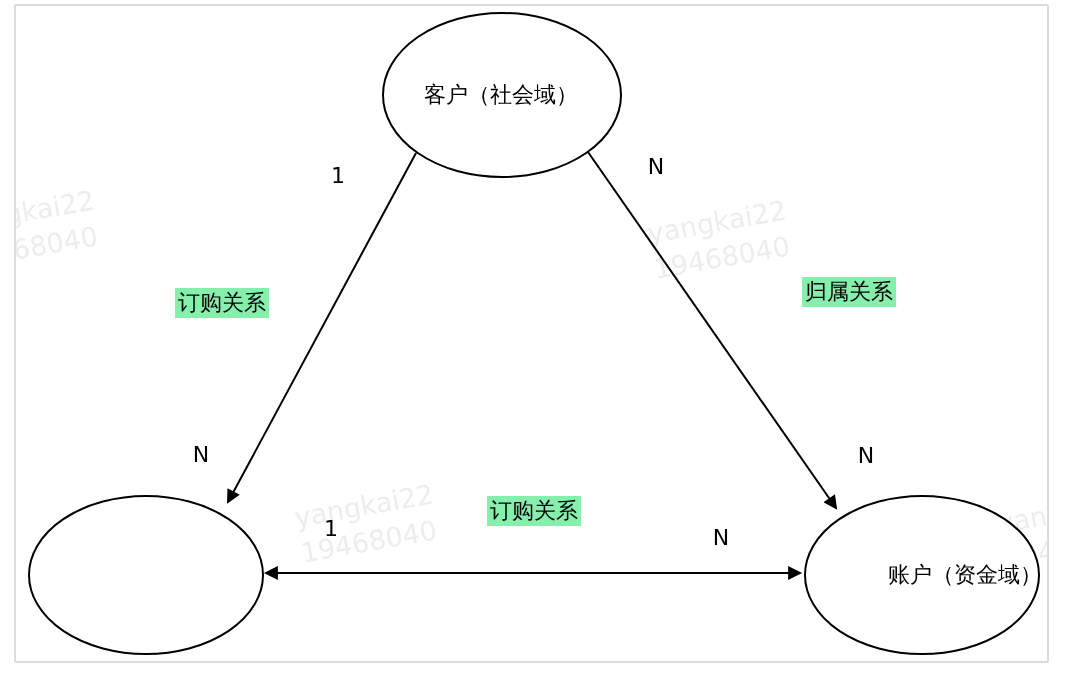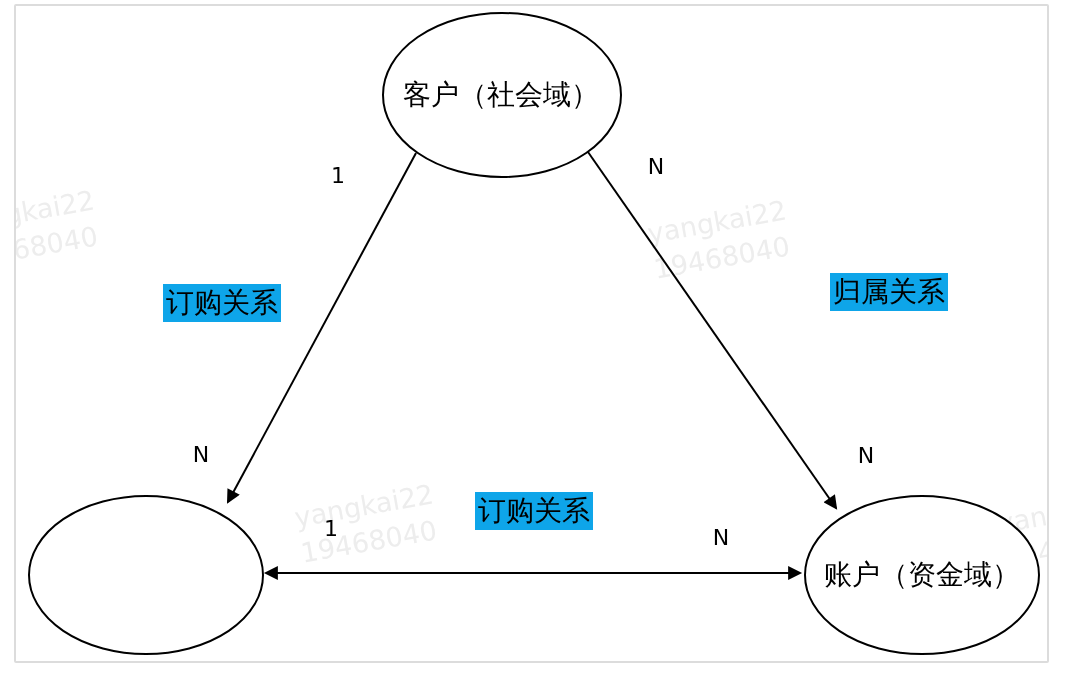--- a/index.html
+++ b/index.html
@@ -50,26 +50,26 @@
     position: absolute;
     left: 0;
     top: 0;
     z-index: 1;
   }
   .label {
     position: absolute;
     transform: translate(-50%, -50%);
     white-space: nowrap;
     color: #000000;
-    font-size: 28px;
+    font-size: 22px;
     z-index: 2;
     text-align: center;
   }
   .edge-label {
-    background: #0ea5e9;
+    background: #86efac;
     padding: 0 3px;
   }
   .cardinality {
     font-size: 22px;
   }
 </style>
 </head>
 <body>
 
 <div class="stage">
@@ -105,24 +105,24 @@
     <line x1="588" y1="152" x2="836" y2="508" stroke="#000000" stroke-width="2" marker-end="url(#arrow)"></line>
 
     <line x1="266" y1="573" x2="800" y2="573" stroke="#000000" stroke-width="2" marker-start="url(#arrow)" marker-end="url(#arrow)"></line>
 
     <ellipse cx="502" cy="95" rx="119" ry="82" fill="#ffffff" stroke="#000000" stroke-width="2"></ellipse>
     <ellipse cx="146" cy="575" rx="117" ry="79" fill="#ffffff" stroke="#000000" stroke-width="2"></ellipse>
     <ellipse cx="922" cy="575" rx="117" ry="79" fill="#ffffff" stroke="#000000" stroke-width="2"></ellipse>
   </svg>
 
   <div class="label" style="left:501px; top:95px;">客户（社会域）</div>
-  <div class="label" style="left:922px; top:575px;">账户（资金域）</div>
+  <div class="label" style="left:965px; top:575px;">账户（资金域）</div>
 
   <div class="label edge-label" style="left:222px; top:303px;">订购关系</div>
-  <div class="label edge-label" style="left:849px; top:292px;margin-left:40px;">归属关系</div>
+  <div class="label edge-label" style="left:849px; top:292px;">归属关系</div>
   <div class="label edge-label" style="left:534px; top:511px;">订购关系</div>
 
   <div class="label cardinality" style="left:338px; top:175px;">1</div>
   <div class="label cardinality" style="left:656px; top:166px;">N</div>
   <div class="label cardinality" style="left:201px; top:454px;">N</div>
   <div class="label cardinality" style="left:866px; top:455px;">N</div>
   <div class="label cardinality" style="left:331px; top:528px;">1</div>
   <div class="label cardinality" style="left:721px; top:537px;">N</div>
 
   <div class="frame"></div>

